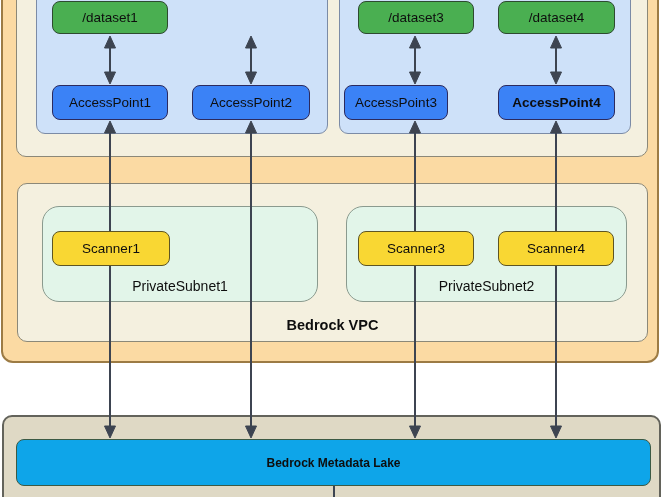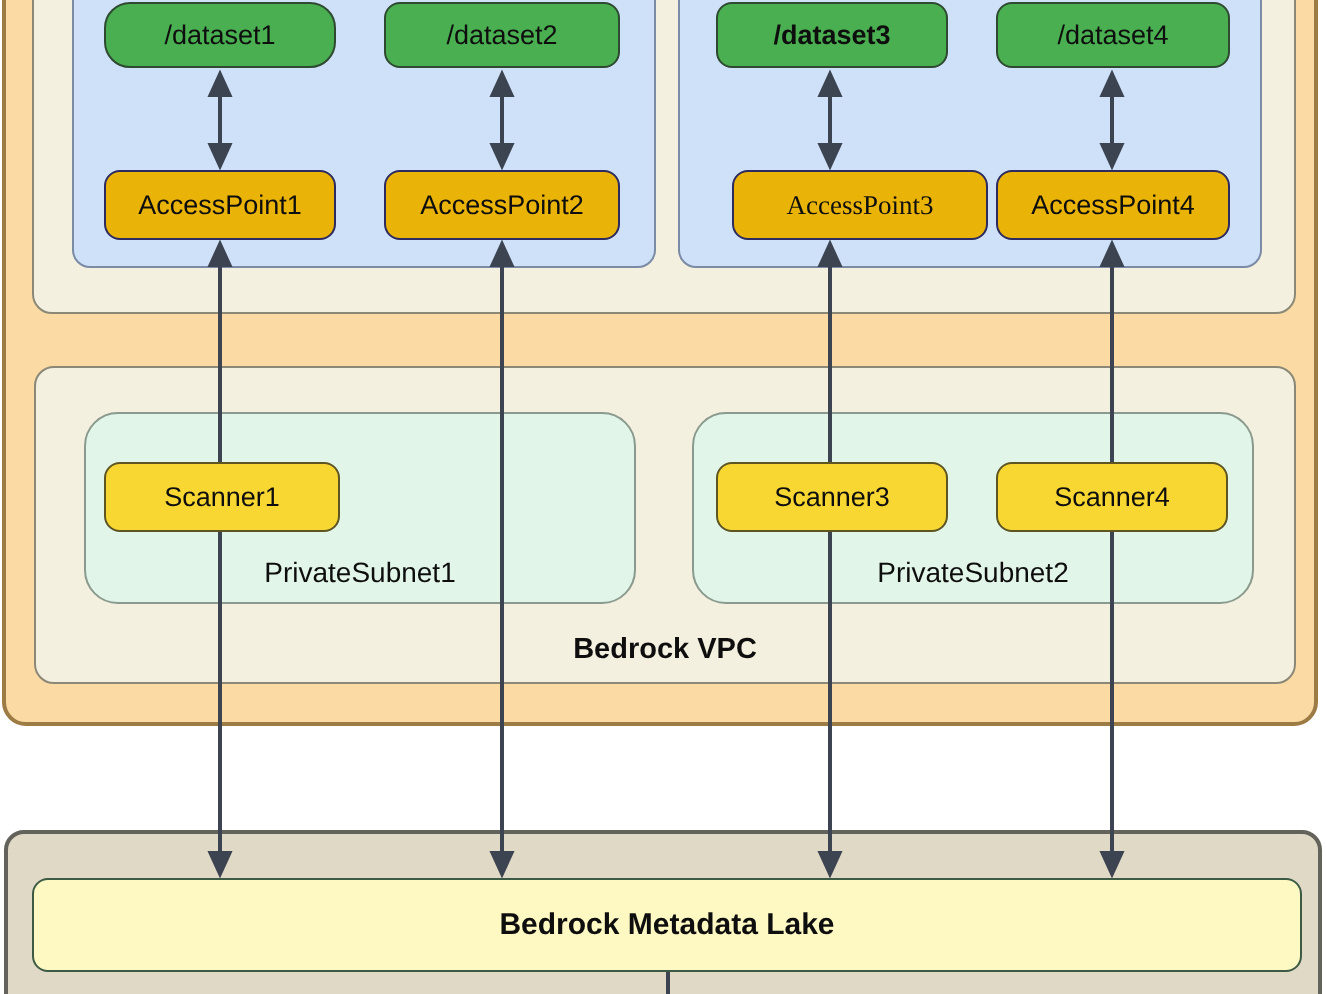--- a/index.html
+++ b/index.html
@@ -15,26 +15,26 @@
   .group-blue     { background:#CEE1F9; border:1.5px solid #7b8ba6; border-radius:9px; z-index:3; }
   .subnet-mint    { background:#E2F5E9; border:1.5px solid #8a9a8e; border-radius:17px; z-index:3; }
   .container-tan  { background:#DFD9C5; border:2px solid #63635b; border-radius:10px; z-index:1; }
 
   
   .node {
     display:flex; align-items:center; justify-content:center;
     font-size:13.5px; line-height:1; border-radius:8px; z-index:4;
   }
   .node-green  { background:#4AAF51; border:1.5px solid #2e4a30; }
-  .node-purple { background:#eab308; border:1.5px solid #2c2a5e; }
+  .node-purple { background:#3b82f6; border:1.5px solid #2c2a5e; }
   .node-yellow { background:#F9D733; border:1.5px solid #5e5523; z-index:10; }
   .node-lake   {
-    background:#fef9c3; border:1.5px solid #3c5a44; border-radius:8px; z-index:4;
+    background:#0ea5e9; border:1.5px solid #3c5a44; border-radius:8px; z-index:4;
     display:flex; align-items:center; justify-content:center;
-    font-weight:700; font-size:15px;
+    font-weight:700; font-size:12px;
   }
 
   .subnet-label {
     position:absolute; left:0; right:0; bottom:7px; text-align:center;
     font-size:14px; z-index:4;
   }
   .vpc-label {
     position:absolute; left:0; right:0; bottom:8px; text-align:center;
     font-size:14.5px; font-weight:700; z-index:4;
   }
@@ -46,29 +46,28 @@
 
 <div id="canvas">
 
   <div class="abs outer-orange" style="left:1px; top:-26px; width:658px; height:389px;"></div>
 
   <div class="abs panel-cream" style="left:16px; top:-20px; width:632px; height:177px;"></div>
 
   <div class="abs group-blue" style="left:36px; top:-14px; width:292px; height:148px;"></div>
   <div class="abs group-blue" style="left:339px; top:-14px; width:292px; height:148px;"></div>
 
-  <div class="abs node node-green" style="left:52px; top:1px; width:116px; height:33px;border-radius:13px;">/dataset1</div>
-  <div class="abs node node-green" style="left:192px; top:1px; width:118px; height:33px;">/dataset2</div>
-  <div class="abs node node-green" style="left:358px; top:1px; width:116px; height:33px;font-weight:bold;">/dataset3</div>
+  <div class="abs node node-green" style="left:52px; top:1px; width:116px; height:33px;">/dataset1</div>
+  <div class="abs node node-green" style="left:358px; top:1px; width:116px; height:33px;">/dataset3</div>
   <div class="abs node node-green" style="left:498px; top:1px; width:117px; height:33px;">/dataset4</div>
 
   <div class="abs node node-purple" style="left:52px; top:85px; width:116px; height:35px;">AccessPoint1</div>
   <div class="abs node node-purple" style="left:192px; top:85px; width:118px; height:35px;">AccessPoint2</div>
-  <div class="abs node node-purple" style="left:366px; top:85px; width:128px; height:35px;font-family:Liberation Serif, serif;">AccessPoint3</div>
-  <div class="abs node node-purple" style="left:498px; top:85px; width:117px; height:35px;">AccessPoint4</div>
+  <div class="abs node node-purple" style="left:344px; top:85px; width:104px; height:35px;">AccessPoint3</div>
+  <div class="abs node node-purple" style="left:498px; top:85px; width:117px; height:35px;font-weight:bold;">AccessPoint4</div>
 
   <div class="abs panel-cream" style="left:17px; top:183px; width:631px; height:159px;">
     <div class="vpc-label">Bedrock VPC</div>
   </div>
 
   <div class="abs subnet-mint" style="left:42px; top:206px; width:276px; height:96px;">
     <div class="subnet-label">PrivateSubnet1</div>
   </div>
   <div class="abs subnet-mint" style="left:346px; top:206px; width:281px; height:96px;padding-left:36px;">
     <div class="subnet-label">PrivateSubnet2</div>

